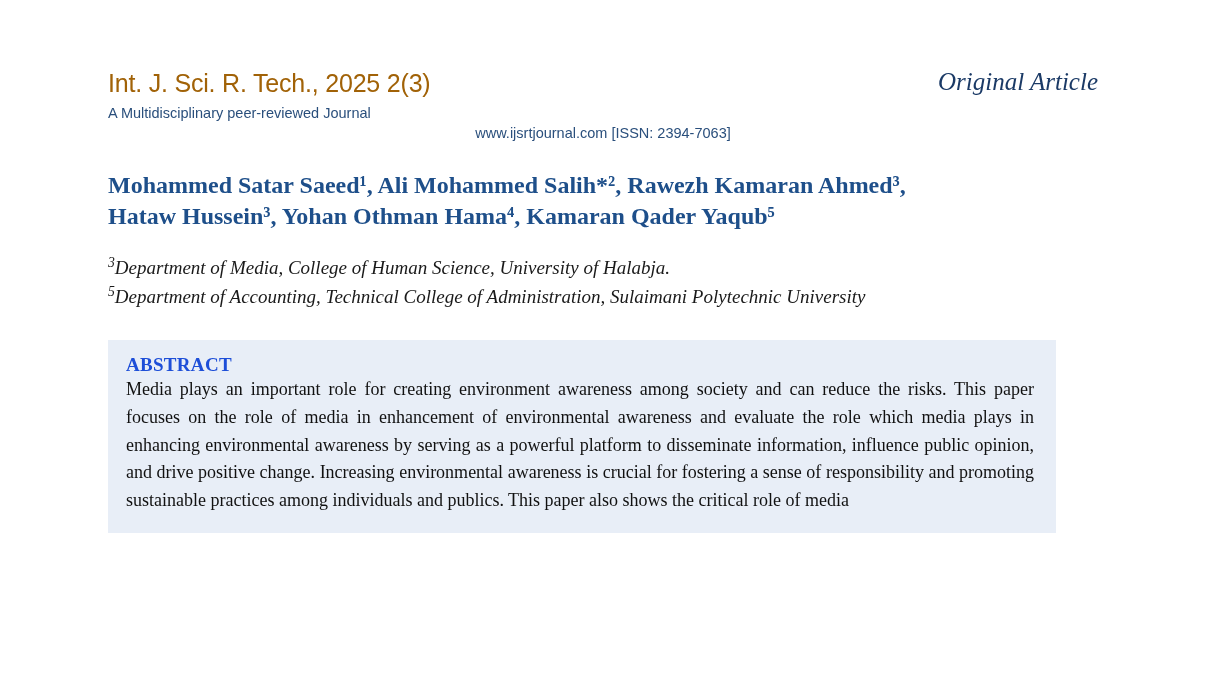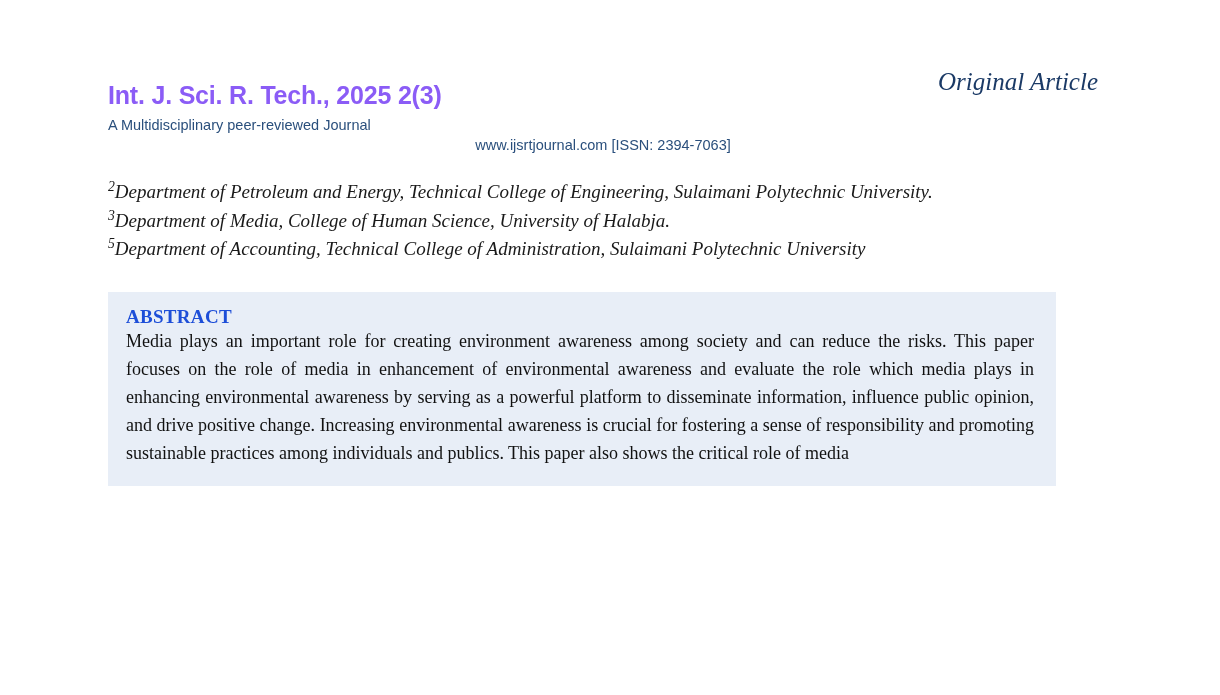--- a/index.html
+++ b/index.html
@@ -27,26 +27,25 @@
     top: 0;
     width: 990px;
   }
   
   .masthead {
     position: relative;
     padding-top: 70px;
   }
   .journal-title {
     font-family: "Liberation Sans", sans-serif;
-    font-weight: bold;
+    font-weight: normal;
     font-size: 25px;
-    color: #8b5cf6;
+    color: #a16207;
     letter-spacing: -0.2px;
     line-height: 1.1;
-    margin-top: 12px;
   }
   .journal-sub {
     font-family: "Liberation Sans", sans-serif;
     font-size: 14.5px;
     color: #2a4f7c;
     margin-top: 6px;
     line-height: 1.35;
   }
   .journal-url {
     font-family: "Liberation Sans", sans-serif;
@@ -131,25 +130,26 @@
   <div class="content">
 
     <div class="masthead">
       <div class="journal-title">Int. J. Sci. R. Tech., 2025 2(3)</div>
       <div class="journal-sub">A Multidisciplinary peer-reviewed Journal</div>
       <div class="journal-url">www.ijsrtjournal.com [ISSN: 2394-7063]</div>
       <div class="article-type">Original Article</div>
     </div>
 
 
+    <div class="authors">
+      <div>Mohammed Satar Saeed¹, Ali Mohammed Salih*², Rawezh Kamaran Ahmed³,</div>
+      <div>Hataw Hussein³, Yohan Othman Hama⁴, Kamaran Qader Yaqub⁵</div>
+    </div>
 
     <div class="affiliations">
-      <div class="aff-line">
-        <sup>2</sup><span>Department of Petroleum and Energy, Technical College of Engineering, Sulaimani Polytechnic University.</span>
-      </div>
       <div class="aff-line">
         <sup>3</sup><span>Department of Media, College of Human Science, University of Halabja.</span>
       </div>
       <div class="aff-line">
         <sup>5</sup><span>Department of Accounting, Technical College of Administration, Sulaimani Polytechnic University</span>
       </div>
     </div>
 
     <div class="abstract-box">
       <div class="abstract-heading">ABSTRACT</div>

